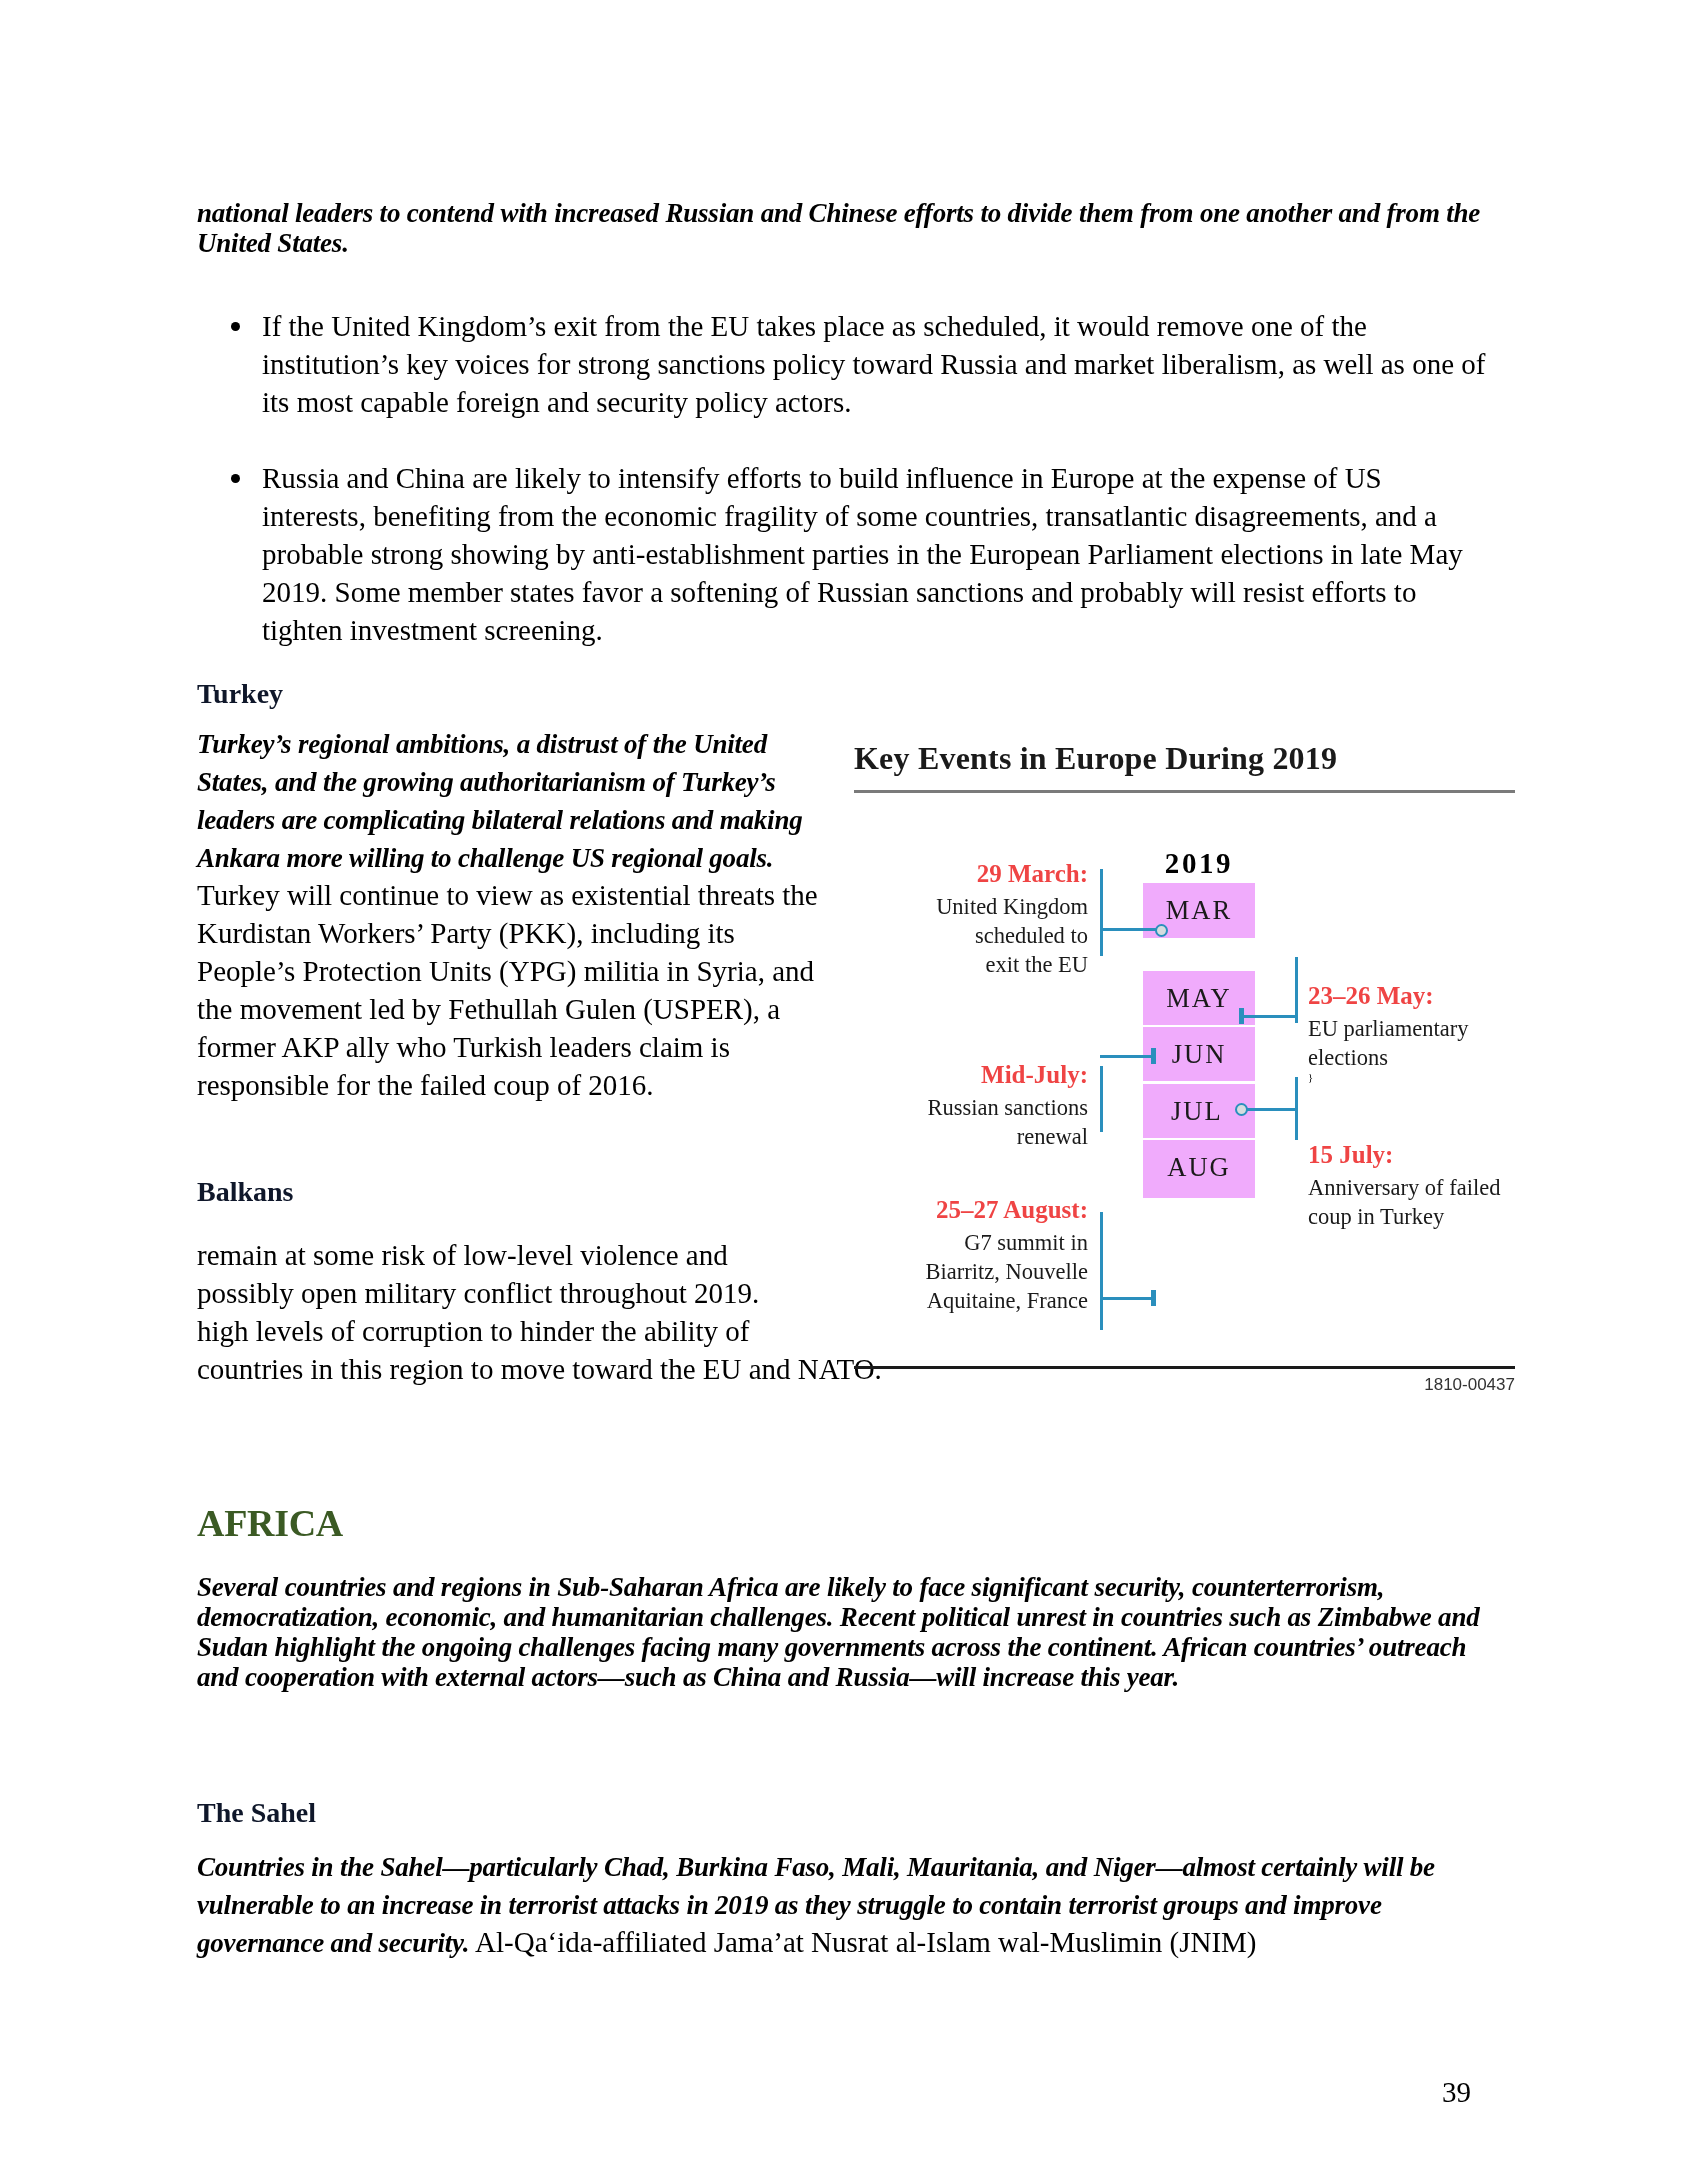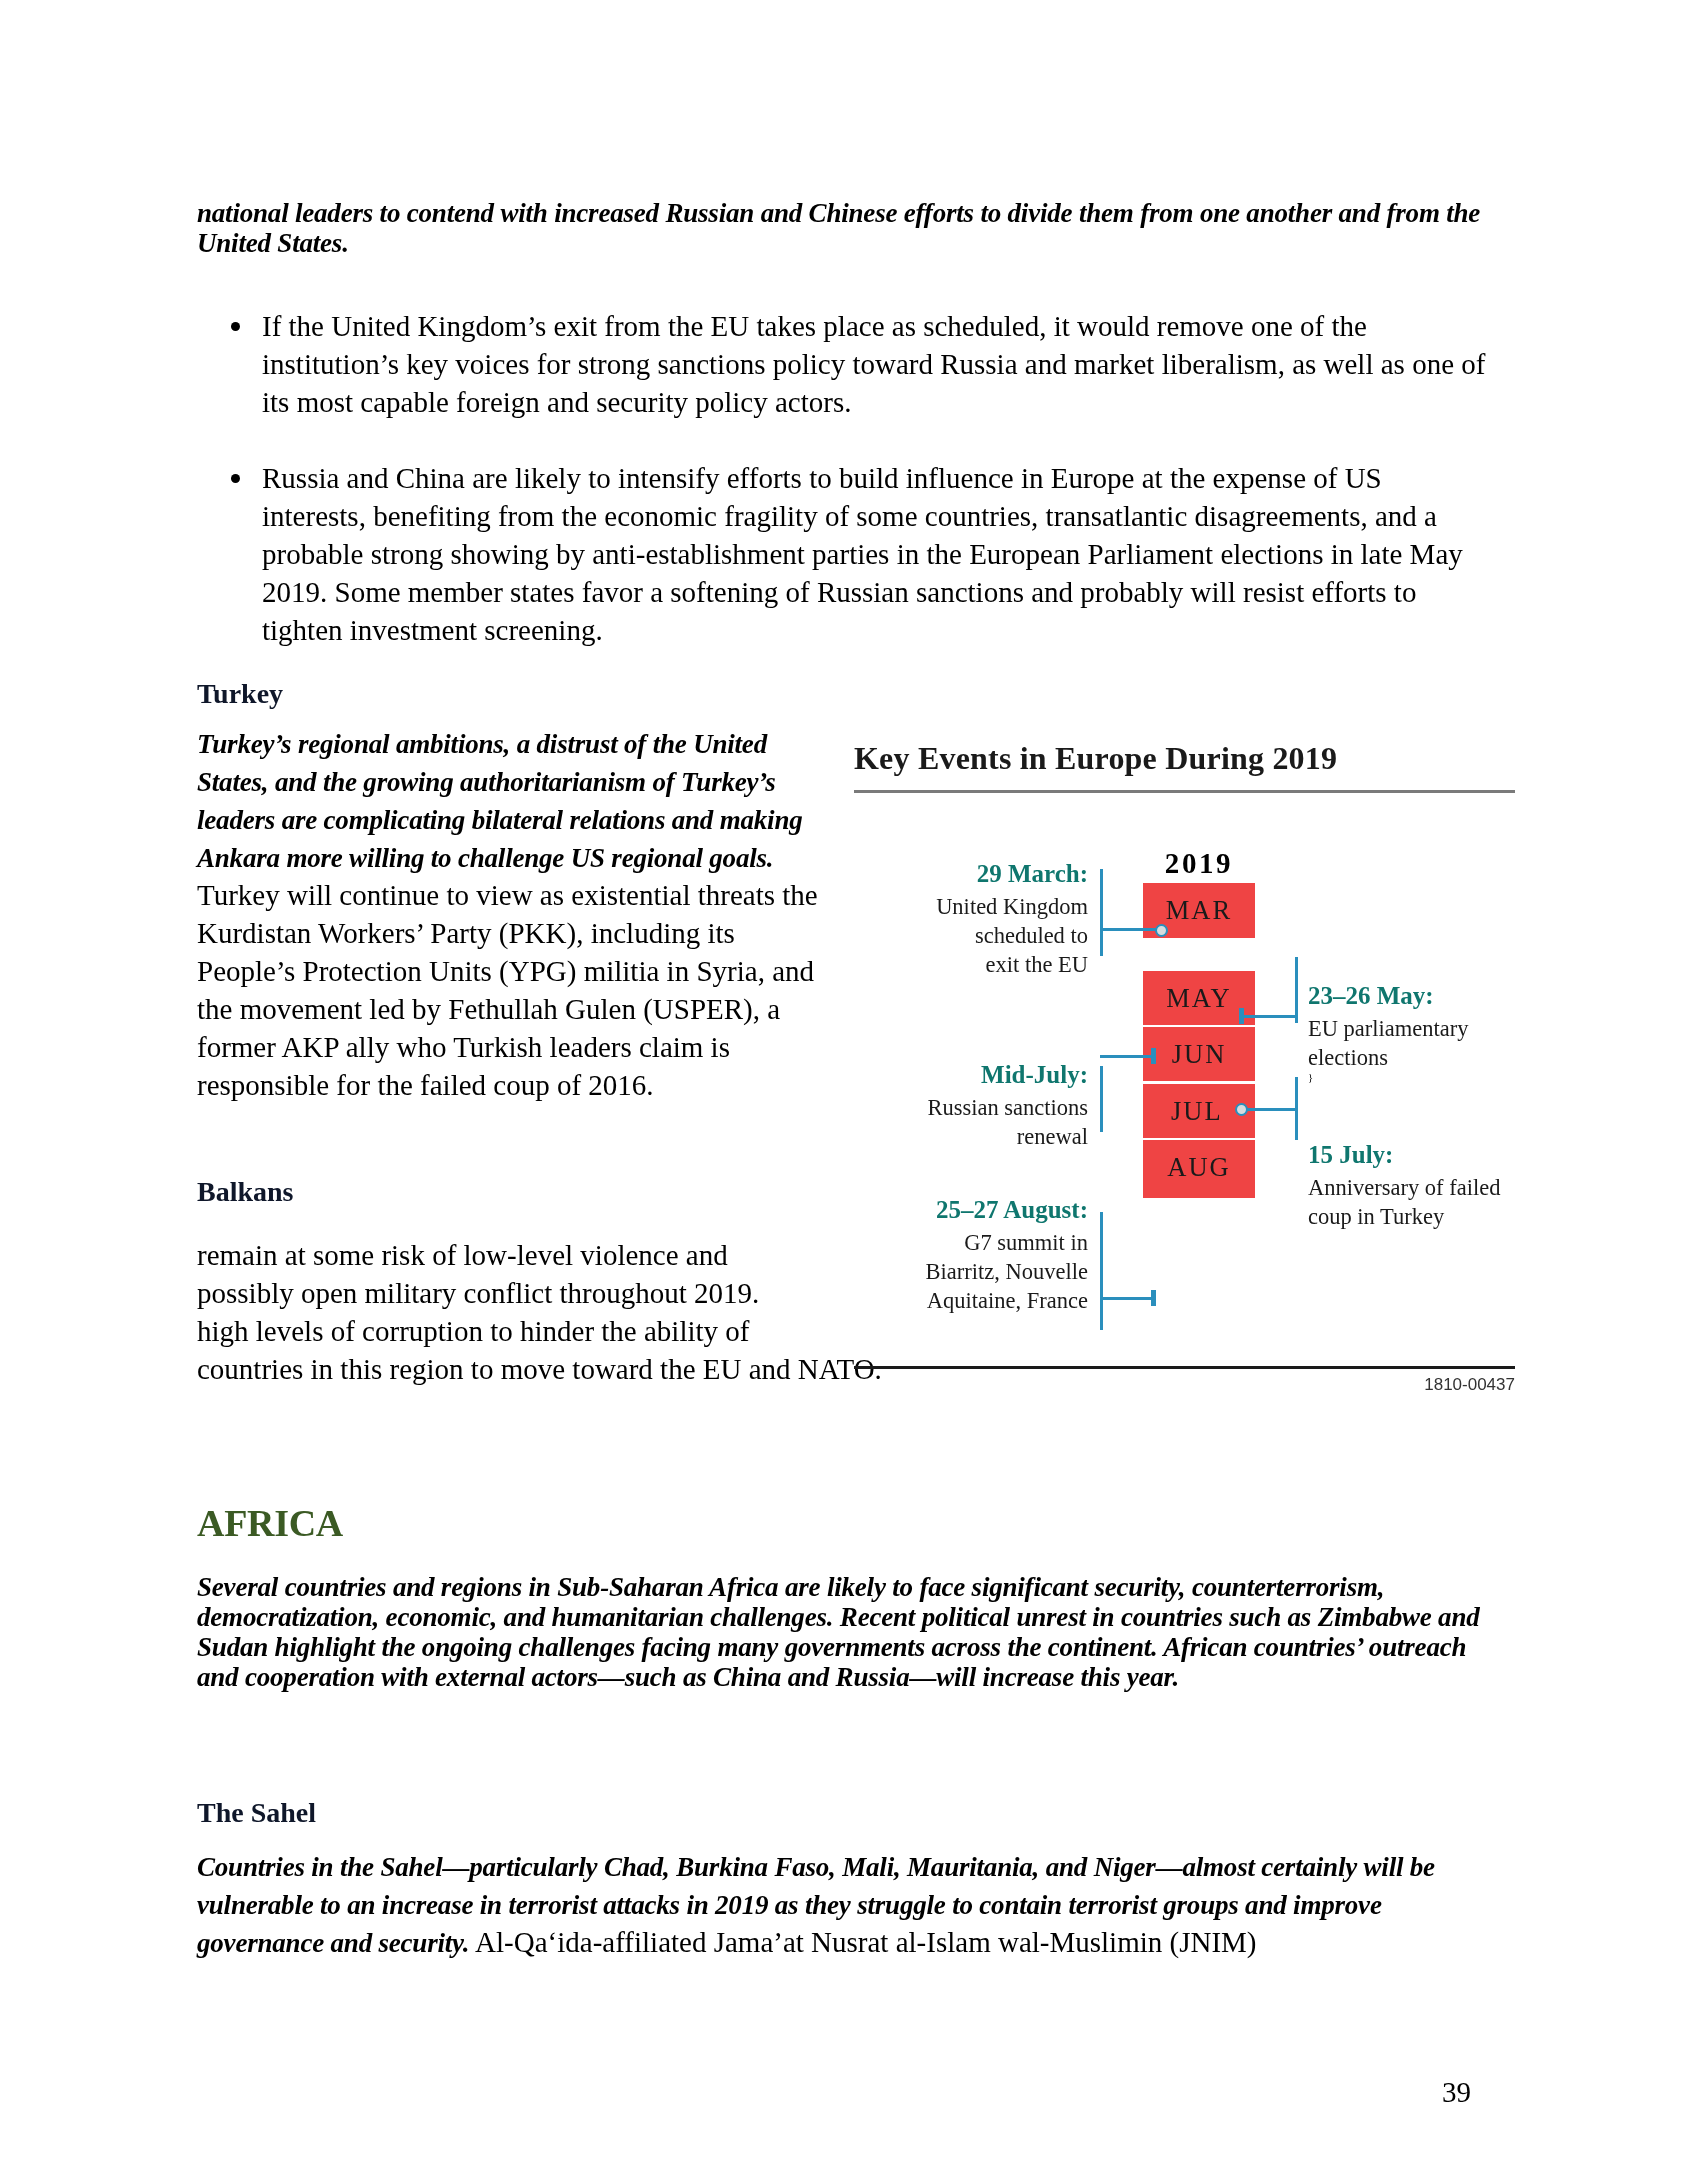--- a/index.html
+++ b/index.html
@@ -11,22 +11,22 @@
   .subhead { font-weight:bold; font-size:28px; color:#0f172a; }
   .section { font-weight:bold; font-size:38px; color:#3b5a24; letter-spacing:-0.3px; }
   ul.bullets { list-style:none; margin:0; padding:0; }
   ul.bullets li { position:relative; padding-left:65px; margin-bottom:38px; }
   ul.bullets li .dot { position:absolute; left:34px; top:14.6px; width:9.3px; height:9.3px; border-radius:50%; background:#000; }
   
   .fig-title { font-size:32px; font-weight:bold; color:#1a1a1a; letter-spacing:0.2px; }
   .rule-top { height:2.6px; background:#7a7a7a; }
   .rule-bot { height:3.3px; background:#1a1a1a; }
   .year { font-size:29px; font-weight:bold; letter-spacing:2.6px; }
-  .month { background:#ef4444; text-align:center; font-size:26.5px; letter-spacing:2px; color:#1a1a1a; box-sizing:border-box; }
-  .evt-date { font-weight:bold; font-size:25px; color:#0f766e; }
+  .month { background:#f0abfc; text-align:center; font-size:26.5px; letter-spacing:2px; color:#1a1a1a; box-sizing:border-box; }
+  .evt-date { font-weight:bold; font-size:25px; color:#ef4444; }
   .evt-desc { font-size:22.5px; line-height:29px; color:#1a1a1a; }
   .right-al { text-align:right; }
   .vline { background:#2a8fbd; width:2.6px; }
   .hline { background:#2a8fbd; height:2.6px; }
   .circle { width:9.3px; height:9.3px; border:2.6px solid #2a8fbd; border-radius:50%; background:#d6dcdf; box-sizing:content-box; }
   .tick { background:#2a8fbd; width:5.3px; height:16px; }
   .fig-id { font-family:"Liberation Sans","DejaVu Sans",sans-serif; font-size:17px; color:#333; }
 </style>
 </head>
 <body>

